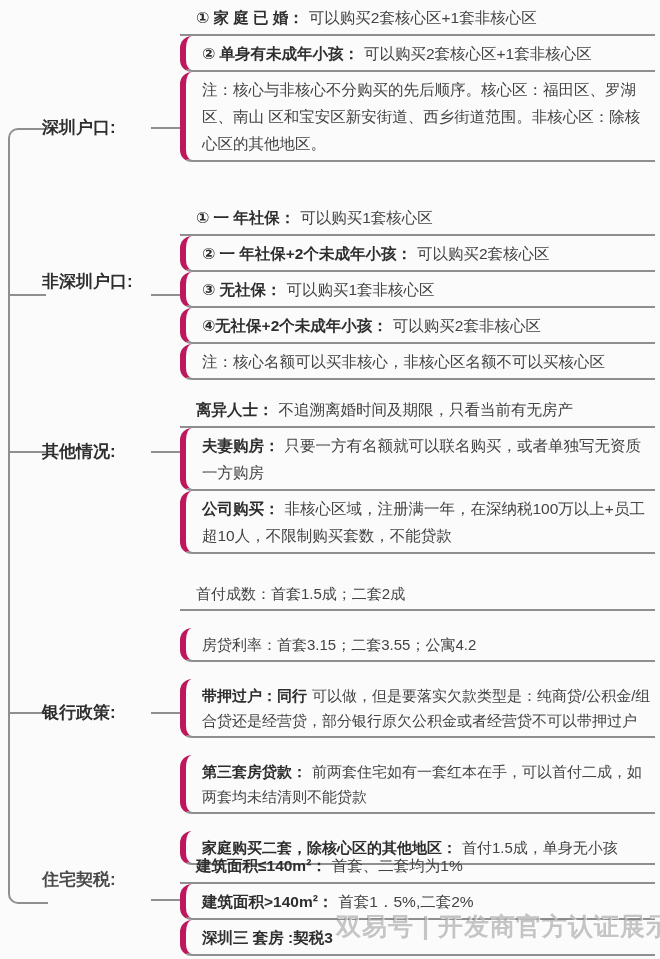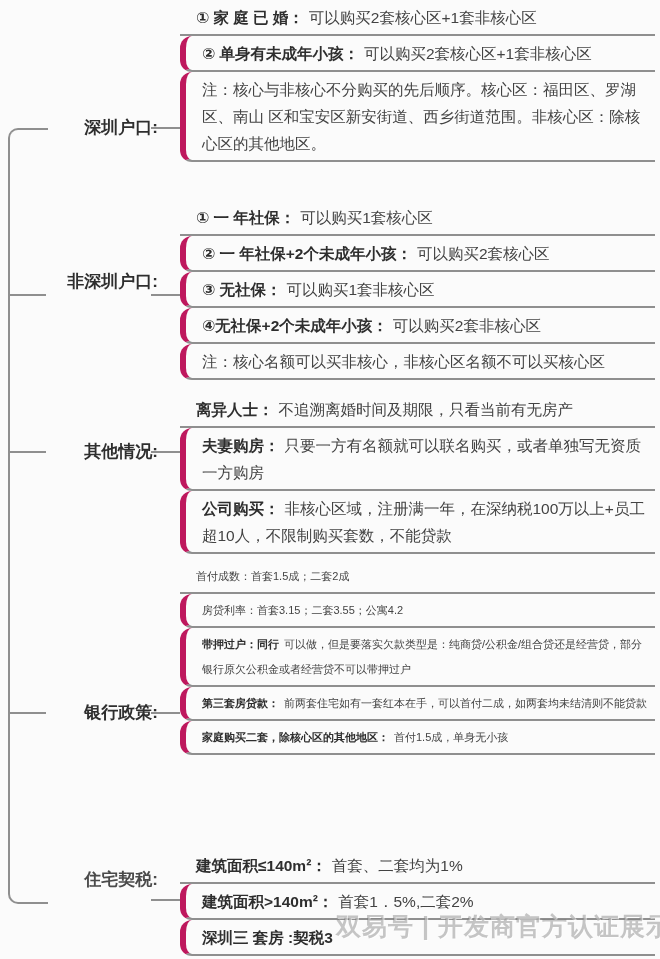--- a/index.html
+++ b/index.html
@@ -11,37 +11,37 @@
   }
   
   .spine{
     position:absolute;left:8px;top:128px;width:38px;height:772px;
     border-left:2px solid #8f8f8f;border-top:2px solid #8f8f8f;border-bottom:2px solid #8f8f8f;
     border-top-left-radius:10px;border-bottom-left-radius:10px;
   }
   .stub{position:absolute;left:8px;width:38px;height:0;border-top:2px solid #8f8f8f;}
   .dash{position:absolute;left:151px;width:29px;height:0;border-top:2px solid #8f8f8f;}
   .blabel{
-    position:absolute;left:42px;width:116px;text-align:right;
+    position:absolute;left:42px;width:116px;text-align:left;
     font-size:17px;font-weight:bold;color:#2e2e2e;line-height:24px;white-space:nowrap;
   }
   .blabel.normal{font-weight:600;color:#4a4a4a;}
   .kids{position:absolute;left:180px;width:475px;}
   .row{
     position:relative;
     padding:4px 2px 3px 16px;
     font-size:15.5px;line-height:27px;
     border-bottom:2px solid #8f8f8f;
   }
   .kids .row:not(:first-child){
     border-left:6px solid #be185d;
     border-bottom-left-radius:12px;
     border-top-left-radius:12px;
   }
-  .kids.tight .row{font-size:11px;line-height:25px;}
+  .kids.tight .row{font-size:15px;line-height:25px;margin-top:17px;}
   .term{font-weight:bold;color:#2e2e2e;margin-right:5px;}
   .term:empty{display:none;margin:0;}
   .desc{color:#434343;text-align:right;}
   .watermark{
     position:absolute;left:336px;top:910px;
     font-size:25px;font-weight:bold;letter-spacing:1px;white-space:nowrap;
     color:rgba(120,120,120,0.42);
     text-shadow:1px 1px 0 rgba(255,255,255,0.65);
     pointer-events:none;
   }

